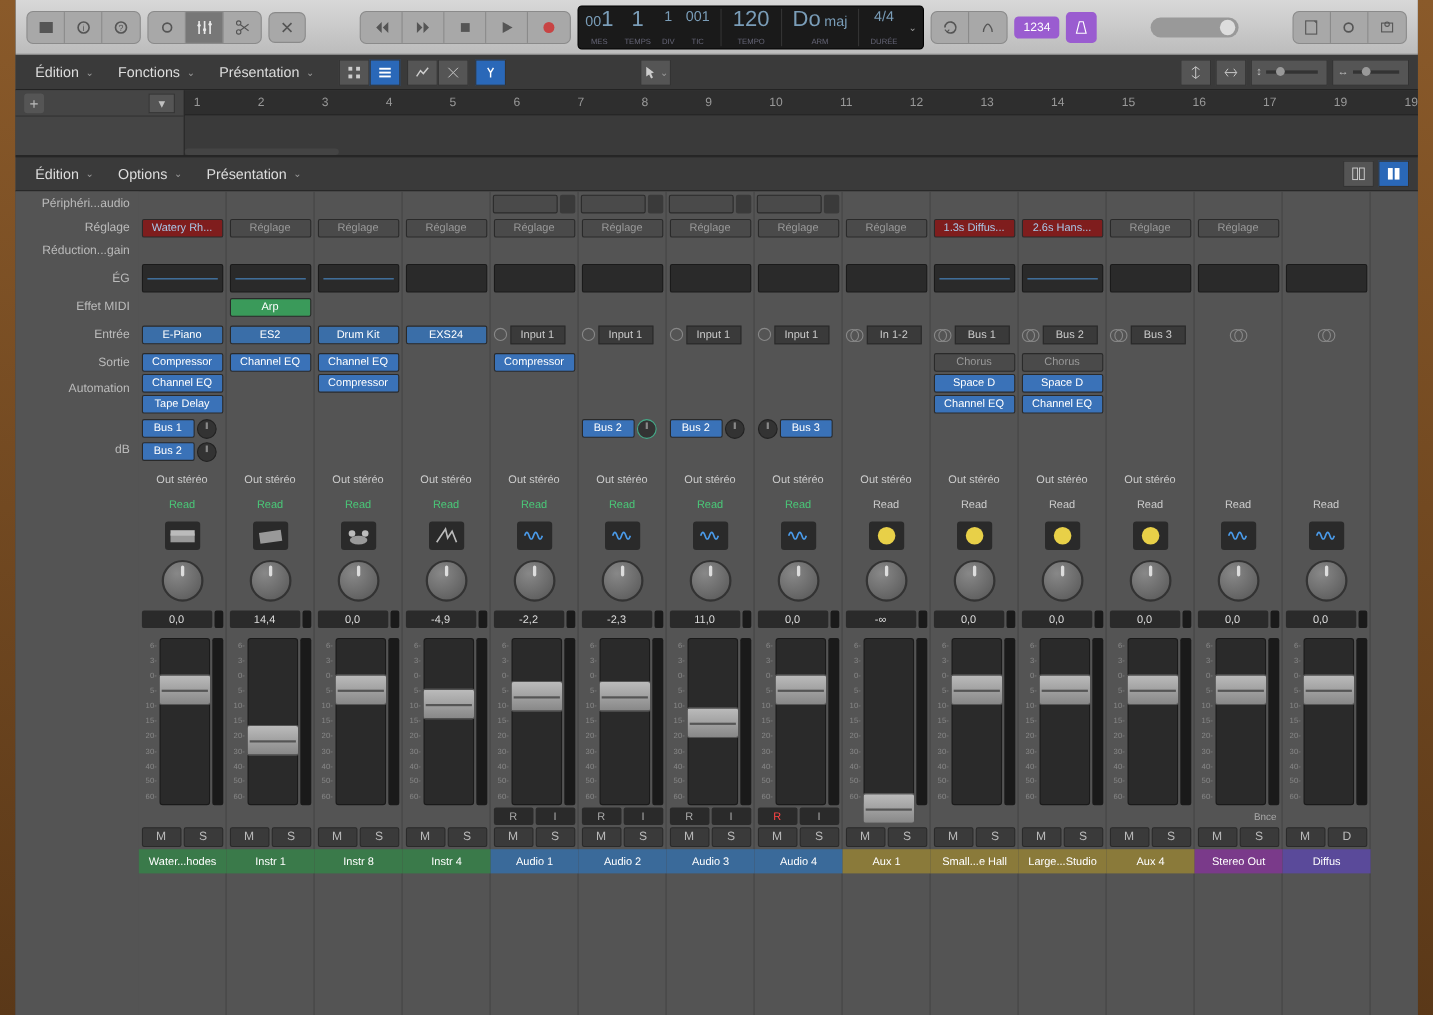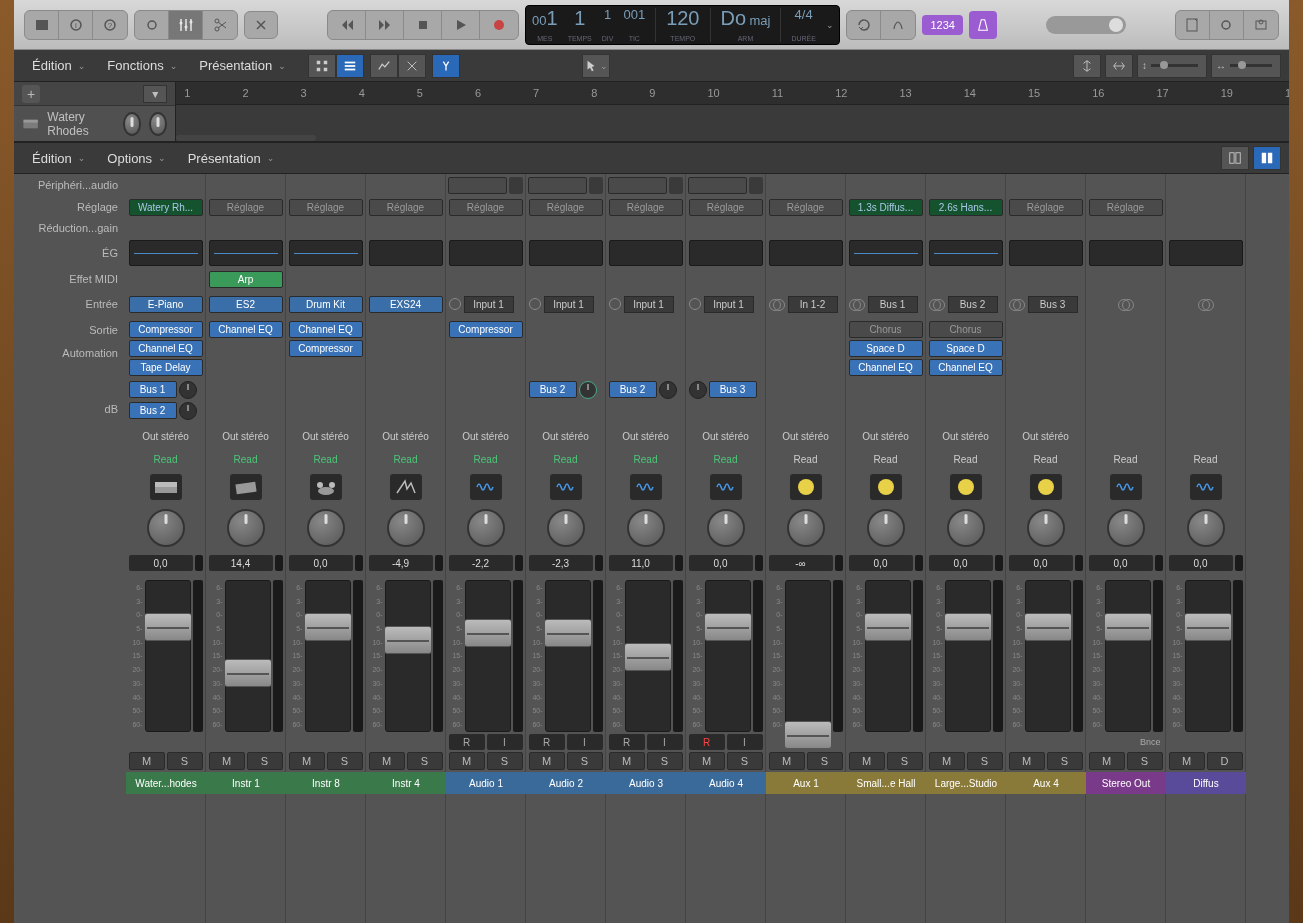--- a/index.html
+++ b/index.html
@@ -50,21 +50,21 @@
 .mixer-menubar{height:32px;background:#3a3a3a;display:flex;align-items:center;padding:0 8px;gap:2px;border-bottom:1px solid #222;border-top:1px solid #222}
 .mixer{flex:1;display:flex;overflow:hidden;background:#545454}
 .row-labels{width:112px;background:#545454;display:flex;flex-direction:column;font-size:11px;color:#bbb}
 .rl{display:flex;align-items:center;justify-content:flex-end;padding-right:8px;border-bottom:1px solid rgba(0,0,0,0)}
 .strips{flex:1;display:flex;overflow-x:auto}
 .strip{width:80px;min-width:80px;display:flex;flex-direction:column;border-right:1px solid #444}
 .cell{display:flex;align-items:center;justify-content:center;font-size:11px;padding:1px 2px}
 .slot{width:74px;height:17px;background:#3a3a3a;border:1px solid #2a2a2a;border-radius:2px;color:#ccc;font-size:10px;display:flex;align-items:center;justify-content:center;overflow:hidden;white-space:nowrap;text-overflow:ellipsis;margin:1px 0}
 .slot.blue{background:#3a6ea8;color:#fff}
 .slot.green{background:#3a9a5a;color:#fff}
-.slot.txt{background:#14532d;color:#a8c8e8}
+.slot.txt{background:#7f1d1d;color:#a8c8e8}
 .slot.dim{background:#4a4a4a;color:#999}
 .slot.blue2{background:#3a72b8;color:#fff}
 .eq{width:74px;height:26px;background:#2a2a2a;border:1px solid #1a1a1a;border-radius:2px;position:relative}
 .eq.line::after{content:'';position:absolute;left:4px;right:4px;top:50%;height:1px;background:#4a8ac8}
 .input-cell{display:flex;align-items:center;gap:3px;width:74px}
 .circ{width:12px;height:12px;border:1.5px solid #888;border-radius:50%}
 .circ.dbl{width:16px;height:10px;border:none;position:relative}
 .circ.dbl::before,.circ.dbl::after{content:'';position:absolute;width:10px;height:10px;border:1.5px solid #888;border-radius:50%;top:0}
 .circ.dbl::before{left:0}.circ.dbl::after{right:0}
 .send-row{display:flex;align-items:center;gap:2px;width:74px}
@@ -342,30 +342,20 @@
     </div>
   </div>
 
   <div class="arrange">
     <div class="track-header">
       <div class="th-top">
           <div class="plus">+</div>
           <div style="flex:1"></div>
           <div class="view-btn" style="width:24px;height:18px">▾</div>
         </div>
-      <div class="track-row">
-        <svg class="instr-icon" viewBox="0 0 24 20">
-            <rect x="2" y="6" width="20" height="10" fill="#888"></rect>
-            <rect x="2" y="4" width="20" height="4" fill="#aaa"></rect>
-          </svg>
-        <span>Watery Rhodes</span>
-        <div style="flex:1"></div>
-        <div class="pan" style="width:24px;height:24px"></div>
-        <div class="pan" style="width:24px;height:24px"></div>
-      </div>
     </div>
     <div class="ruler">
       <div class="ruler-nums" id="ruler-nums">
           <span>1</span>
           <span>2</span>
           <span>3</span>
           <span>4</span>
           <span>5</span>
           <span>6</span>
           <span>7</span>

